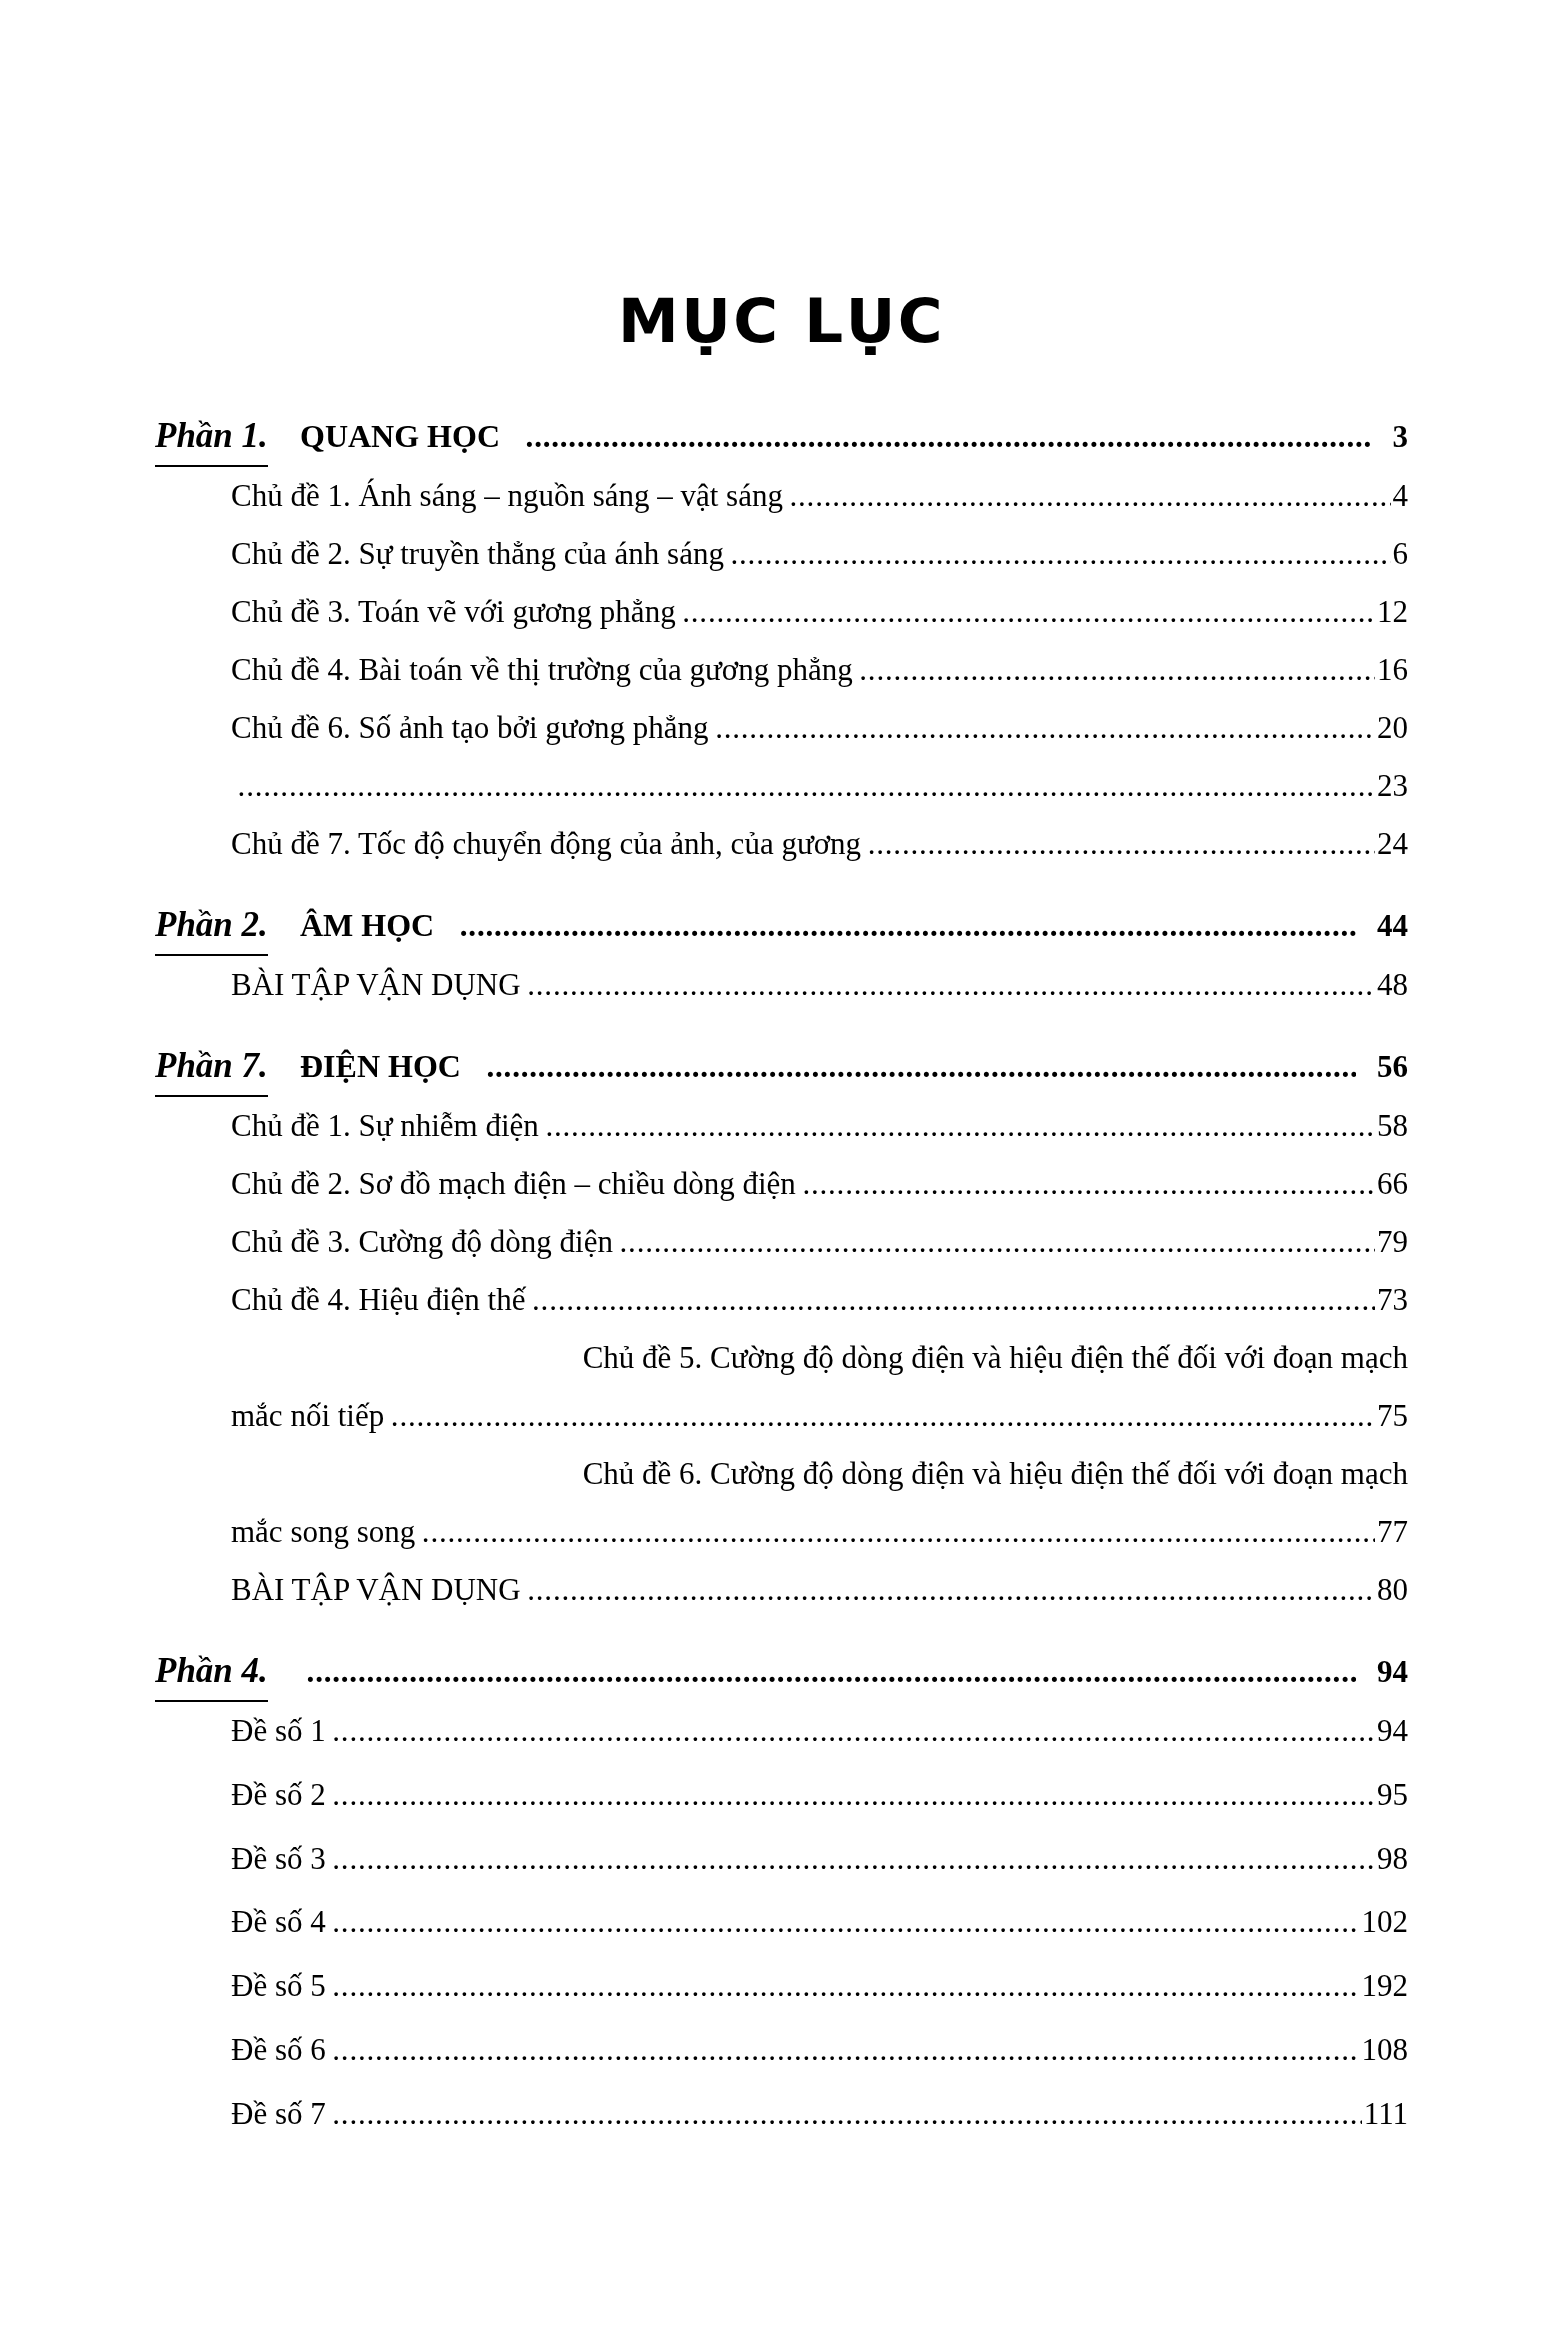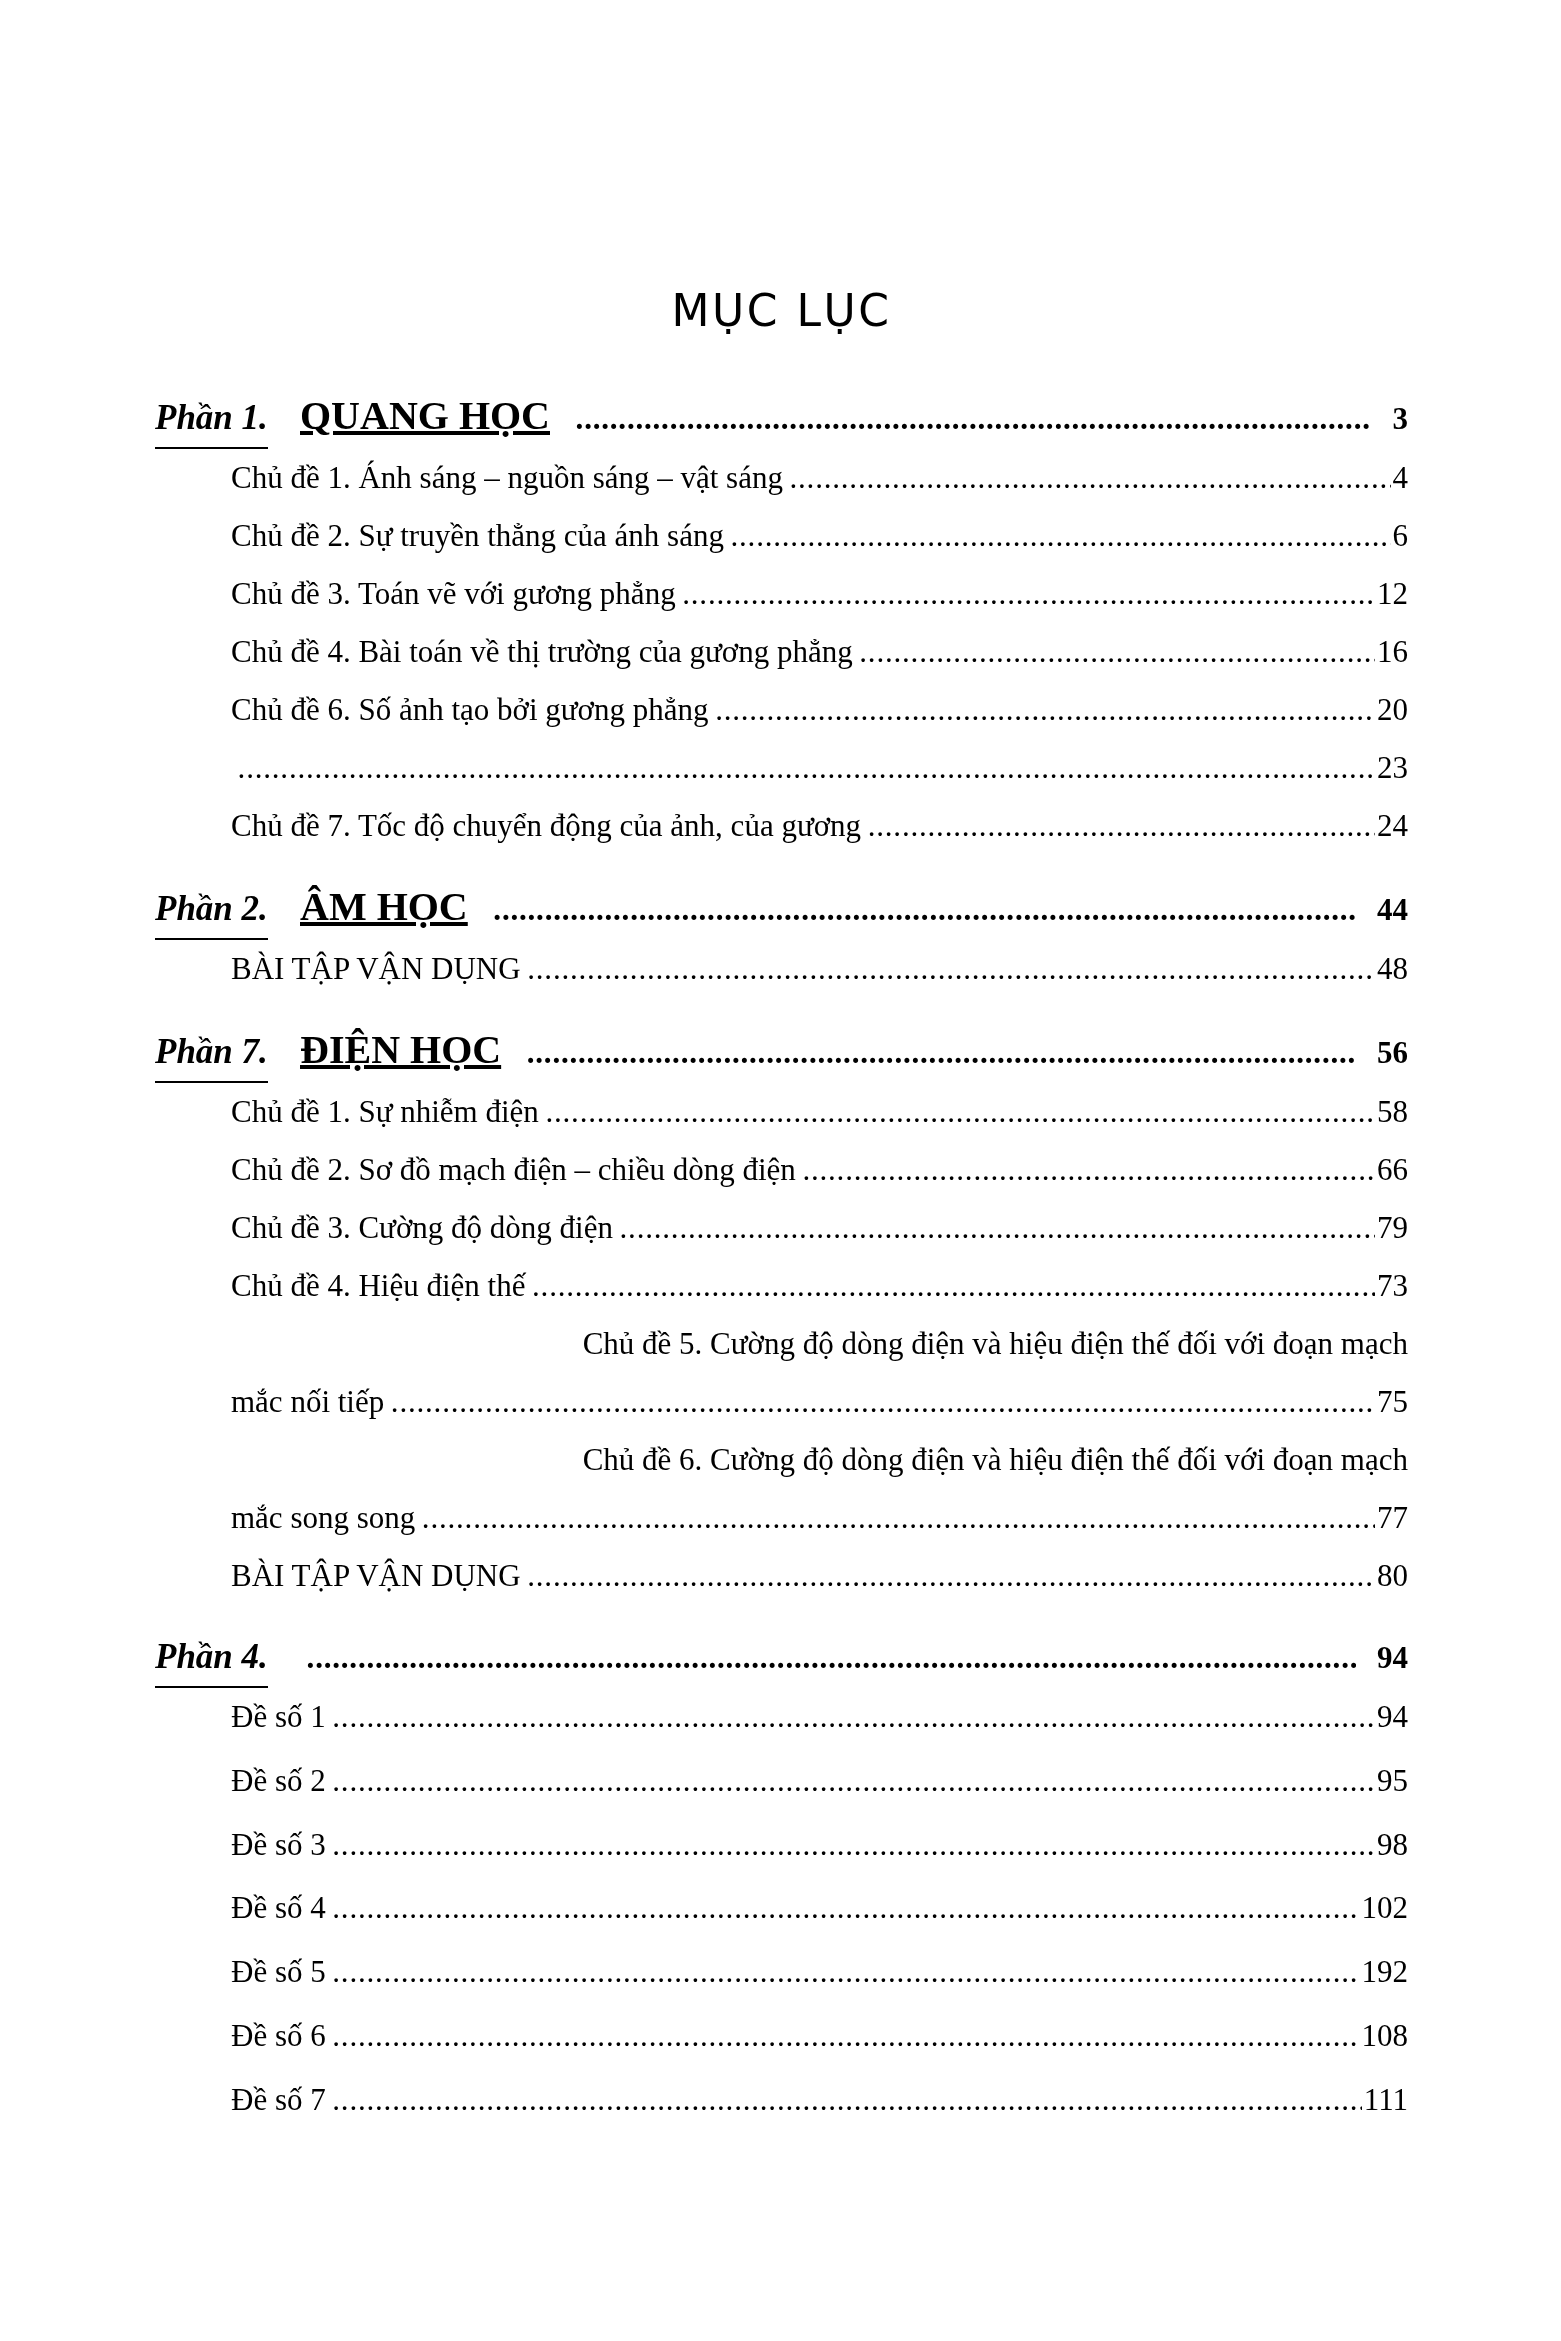--- a/index.html
+++ b/index.html
@@ -9,22 +9,22 @@
     width:1561px; height:2342px;
     margin:0 auto;
     background:#ffffff;
     color:#000;
     padding:285px 153px 0 155px;
     font-family:"Liberation Serif","DejaVu Serif",serif;
     overflow:hidden;
   }
   .doc-title {
     font-family:"DejaVu Sans","Liberation Sans",sans-serif;
-    font-weight:normal;
-    font-size:44px;
+    font-weight:bold;
+    font-size:61px;
     letter-spacing:2.5px;
     text-align:center;
     margin-bottom:51px;
   }
   .row {
     display:flex;
     align-items:baseline;
     font-size:31px;
     line-height:58px;
   }
@@ -36,23 +36,22 @@
   .phan-label {
     font-style:italic;
     font-weight:bold;
     font-size:35px;
     border-bottom:2.5px solid #000;
     margin-right:13.2px;
     white-space:nowrap;
   }
   .section-title {
     font-weight:bold;
-    font-size:40px;
+    font-size:32px;
     white-space:nowrap;
-    text-decoration:underline;
   }
   .item-row { padding-left:76px;justify-content:flex-end; }
   .item-text { white-space:nowrap; }
   .leader {
     flex:1 1 0;
     min-width:16.5px;
     overflow:hidden;
     white-space:nowrap;
     margin-left:6.6px;
     margin-right:1.7px;

